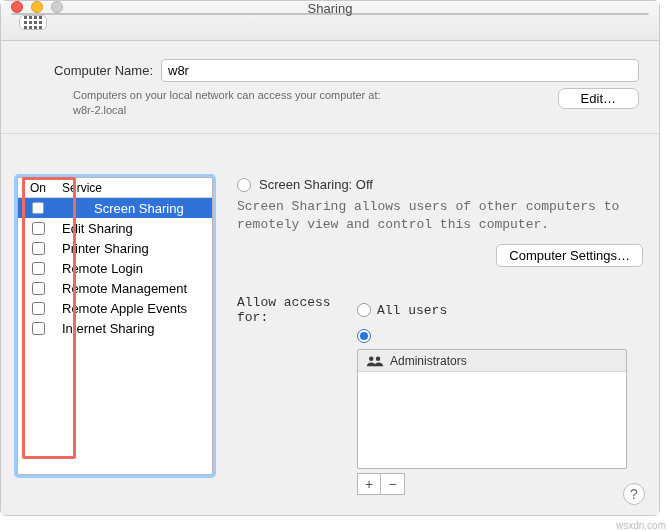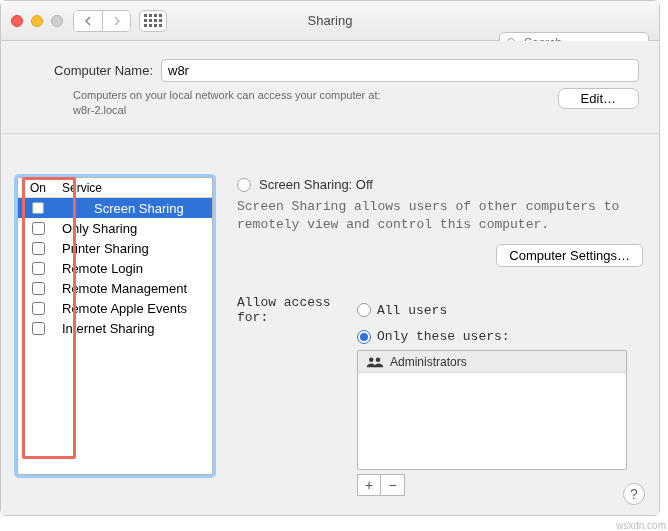--- a/index.html
+++ b/index.html
@@ -18,22 +18,22 @@
     background: #f3f3f3;
     border: 1px solid #c9c9c9;
     border-radius: 6px;
     position: relative;
   }
   .titlebar {
     height: 40px;
     background: linear-gradient(#f7f7f7, #e9e9e9);
     border-bottom: 1px solid #c9c9c9;
     display: flex;
-    align-items: center;
     padding: 0 10px;
+    flex-direction: column;
   }
   .traffic {
     display: flex;
     gap: 8px;
     margin-right: 10px;
   }
   .dot {
     width: 12px; height:12px; border-radius:50%;
   }
   .dot.close-d { background:#ff5f57; border:1px solid #e14138;}
@@ -302,21 +302,21 @@
       <div class="svc-row sel">
             <div class="cb">
               <input type="checkbox" style="">
             </div>
             <div class="lbl">Screen Sharing</div>
           </div>
           <div class="svc-row">
             <div class="cb">
               <input type="checkbox" style="">
             </div>
-            <div class="lbl">Only Sharing</div>
+            <div class="lbl">Edit Sharing</div>
           </div>
           <div class="svc-row">
             <div class="cb">
               <input type="checkbox" style="">
             </div>
             <div class="lbl">Printer Sharing</div>
           </div>
           <div class="svc-row">
             <div class="cb">
               <input type="checkbox" style="">
@@ -353,21 +353,20 @@
 
         <div class="access">
           <div class="access-row">
             <div class="access-label">Allow access for:</div>
             <span class="radio"></span>
             <span>All users</span>
           </div>
           <div class="access-row">
             <div class="access-label"></div>
             <span class="radio sel"></span>
-            <span>Only these users:</span>
           </div>
 
           <div class="users-box">
             <div class="users-head">
               <svg class="ppl" viewBox="0 0 24 16">
                 <circle cx="7" cy="5" r="3" fill="#3b3b3b"></circle>
                 <path d="M1 15c0-3 3-5 6-5s6 2 6 5" fill="#3b3b3b"></path>
                 <circle cx="16" cy="5" r="3" fill="#3b3b3b"></circle>
                 <path d="M11 15c0-3 3-5 6-5s6 2 6 5" fill="#3b3b3b"></path>
               </svg>

